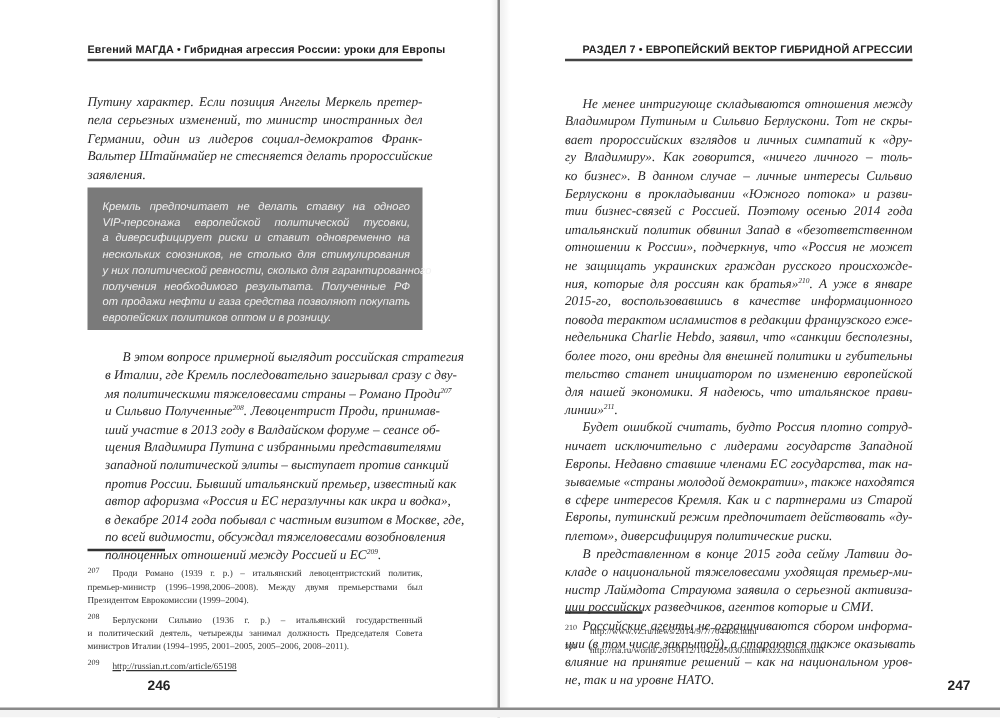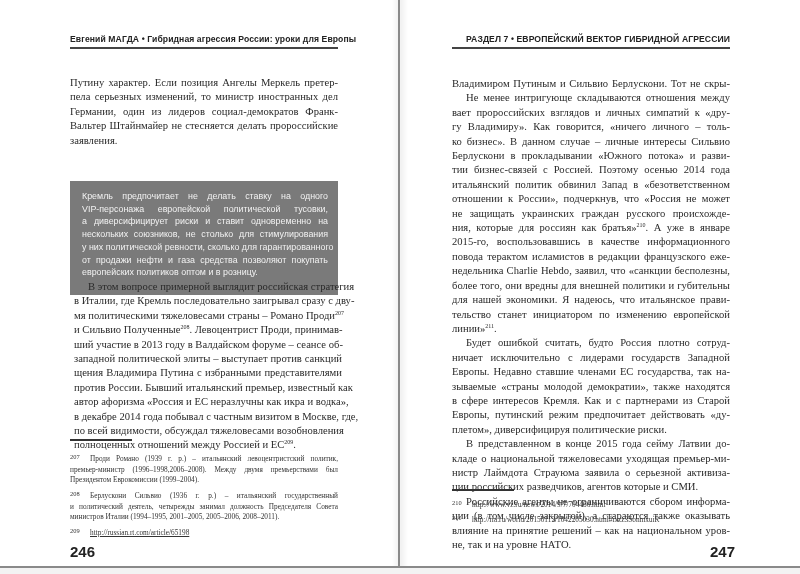--- a/index.html
+++ b/index.html
@@ -28,34 +28,33 @@
     .page.left .head-rule { left: 70px; width: 268px; }
     .page.right .head-rule { left: 52px; width: 278px; }
 
     .body-text {
       position: absolute; font-size: 10.6px; line-height: 14.4px; text-align: justify; color: #2a2a2a;
       hyphens: manual;
     }
     .page.left .body-text.p1 { left: 70px; top: 76px; width: 268px; }
     .page.right .body-text.p1 { left: 52px; top: 77px; width: 278px; }
 
-    .line { display: block; white-space: nowrap; text-align-last: justify; }
+    .line { display: block; white-space: nowrap; text-align-last: justify; font-style: italic; }
     .line.last { text-align-last: left; }
     .indent { padding-left: 14px; }
 
     .callout {
       position: absolute; left: 70px; top: 150px; width: 268px; height: 114px;
       background: #7a7a7a; padding: 9px 10px 6px 12px;
       font-family: "Liberation Sans", "DejaVu Sans", sans-serif; font-size: 8.9px; line-height: 12.7px;
       color: #f2f2f2;
-      margin-top: 31px;
     }
     .callout .line { letter-spacing: 0; }
 
-    .page.left .body-text.p2 { left: 74px; top: 280px; width: 268px; }
+    .page.left .body-text.p2 { left: 84px; top: 280px; width: 268px; }
 
     sup { font-size: 6px; vertical-align: 4px; line-height: 0; }
 
     .fn-rule { position: absolute; height: 1.5px; background: #333; width: 62px; }
     .page.left .fn-rule { left: 70px; top: 439px; }
     .page.right .fn-rule { left: 52px; top: 489px; }
 
     .footnote { position: absolute; font-size: 7.3px; line-height: 10.6px; color: #333; }
     .footnote .fnum { position: absolute; left: 0; top: -2px; font-size: 6.4px; }
     .footnote .l1 { display: block; padding-left: 20px; white-space: nowrap; text-align-last: justify; }
@@ -63,21 +62,21 @@
     .footnote .ln.last { text-align-last: left; }
 
     .page.left .fn207 { left: 70px; top: 454px; width: 268px; }
     .page.left .fn208 { left: 70px; top: 491px; width: 268px; text-align: center; }
     .page.left .fn209 { left: 70px; top: 528px; width: 268px; text-decoration: underline; }
     .page.right .fn210 { left: 52px; top: 500px; width: 278px; }
     .page.right .fn211 { left: 52px; top: 515px; width: 278px; }
 
     .folio {
       position: absolute; top: 543px;
-      font-family: "Liberation Sans", "DejaVu Sans", sans-serif; font-weight: bold; font-size: 15px; color: #222;
+      font-family: "Liberation Sans", "DejaVu Sans", sans-serif; font-weight: bold; font-size: 11px; color: #222; margin-left: 48px;
     }
     .page.left .folio { left: 70px; }
     .page.right .folio { left: 310px; }
   </style>
 </head>
 <body>
 
 <div class="spread">
   <div class="spine-shadow"></div>
   <div class="spine"></div>
@@ -93,32 +92,33 @@
       <span class="line">Вальтер Штайнмайер не стесняется делать пророссийские</span>
       <span class="line last">заявления.</span>
     </div>
 
     <div class="callout">
       <span class="line">Кремль предпочитает не делать ставку на одного</span>
       <span class="line">VIP-персонажа европейской политической тусовки,</span>
       <span class="line">а диверсифицирует риски и ставит одновременно на</span>
       <span class="line">нескольких союзников, не столько для стимулирования</span>
       <span class="line">у них политической ревности, сколько для гарантированного</span>
+      <span class="line">получения необходимого результата. Полученные РФ</span>
       <span class="line">от продажи нефти и газа средства позволяют покупать</span>
       <span class="line last">европейских политиков оптом и в розницу.</span>
     </div>
 
     <div class="body-text p2">
       <span class="line indent">В этом вопросе примерной выглядит российская стратегия</span>
       <span class="line">в Италии, где Кремль последовательно заигрывал сразу с дву-</span>
       <span class="line"><span>мя политическими тяжеловесами страны – Романо Проди</span><sup>207</sup></span>
       <span class="line"><span>и Сильвио Полученные</span><sup>208</sup><span>. Левоцентрист Проди, принимав-</span></span>
       <span class="line">ший участие в 2013 году в Валдайском форуме – сеансе об-</span>
+      <span class="line">щения Владимира Путина с избранными представителями</span>
       <span class="line">западной политической элиты – выступает против санкций</span>
-      <span class="line">щения Владимира Путина с избранными представителями</span>
       <span class="line">против России. Бывший итальянский премьер, известный как</span>
       <span class="line">автор афоризма «Россия и ЕС неразлучны как икра и водка»,</span>
       <span class="line">в декабре 2014 года побывал с частным визитом в Москве, где,</span>
       <span class="line">по всей видимости, обсуждал тяжеловесами возобновления</span>
       <span class="line last"><span>полноценных отношений между Россией и ЕС</span><sup>209</sup><span>.</span></span>
     </div>
 
     <div class="fn-rule"></div>
 
     <div class="footnote fn207">
@@ -141,37 +141,37 @@
     </div>
 
     <div class="folio">246</div>
   </div>
 
   <div class="page right">
     <div class="running-head">РАЗДЕЛ 7 • ЕВРОПЕЙСКИЙ ВЕКТОР ГИБРИДНОЙ АГРЕССИИ</div>
     <div class="head-rule"></div>
 
     <div class="body-text p1">
+      <span class="line indent">Не менее интригующе складываются отношения между</span>
       <span class="line">Владимиром Путиным и Сильвио Берлускони. Тот не скры-</span>
-      <span class="line indent">Не менее интригующе складываются отношения между</span>
       <span class="line">вает пророссийских взглядов и личных симпатий к «дру-</span>
       <span class="line">гу Владимиру». Как говорится, «ничего личного – толь-</span>
       <span class="line">ко бизнес». В данном случае – личные интересы Сильвио</span>
       <span class="line">Берлускони в прокладывании «Южного потока» и разви-</span>
       <span class="line">тии бизнес-связей с Россией. Поэтому осенью 2014 года</span>
       <span class="line">итальянский политик обвинил Запад в «безответственном</span>
       <span class="line">отношении к России», подчеркнув, что «Россия не может</span>
       <span class="line">не защищать украинских граждан русского происхожде-</span>
       <span class="line"><span>ния, которые для россиян как братья»</span><sup>210</sup><span>. А уже в январе</span></span>
       <span class="line">2015-го, воспользовавшись в качестве информационного</span>
       <span class="line">повода терактом исламистов в редакции французского еже-</span>
       <span class="line">недельника Charlie Hebdo, заявил, что «санкции бесполезны,</span>
       <span class="line">более того, они вредны для внешней политики и губительны</span>
+      <span class="line">тельство станет инициатором по изменению европейской</span>
       <span class="line">для нашей экономики. Я надеюсь, что итальянское прави-</span>
-      <span class="line">тельство станет инициатором по изменению европейской</span>
       <span class="line last"><span>линии»</span><sup>211</sup><span>.</span></span>
       <span class="line indent">Будет ошибкой считать, будто Россия плотно сотруд-</span>
       <span class="line">ничает исключительно с лидерами государств Западной</span>
       <span class="line">Европы. Недавно ставшие членами ЕС государства, так на-</span>
       <span class="line">зываемые «страны молодой демократии», также находятся</span>
       <span class="line">в сфере интересов Кремля. Как и с партнерами из Старой</span>
       <span class="line">Европы, путинский режим предпочитает действовать «ду-</span>
       <span class="line last">плетом», диверсифицируя политические риски.</span>
       <span class="line indent">В представленном в конце 2015 года сейму Латвии до-</span>
       <span class="line">кладе о национальной тяжеловесами уходящая премьер-ми-</span>

